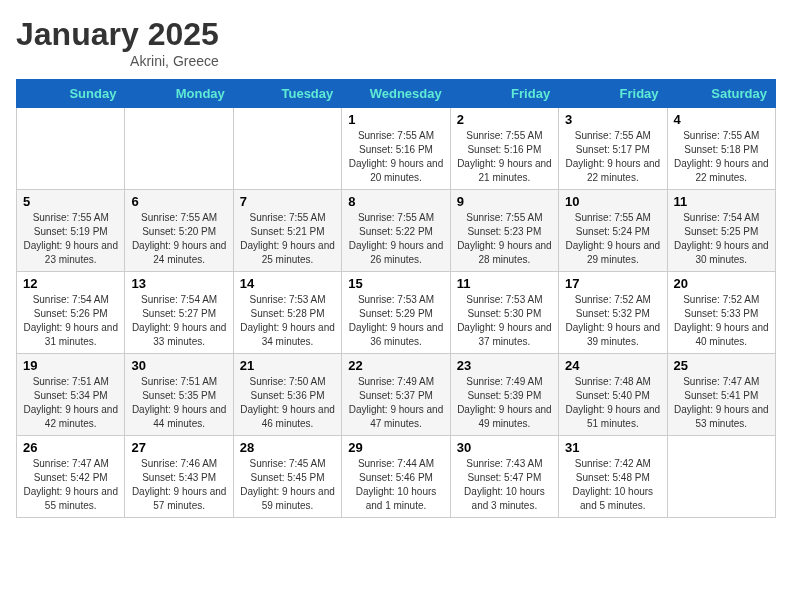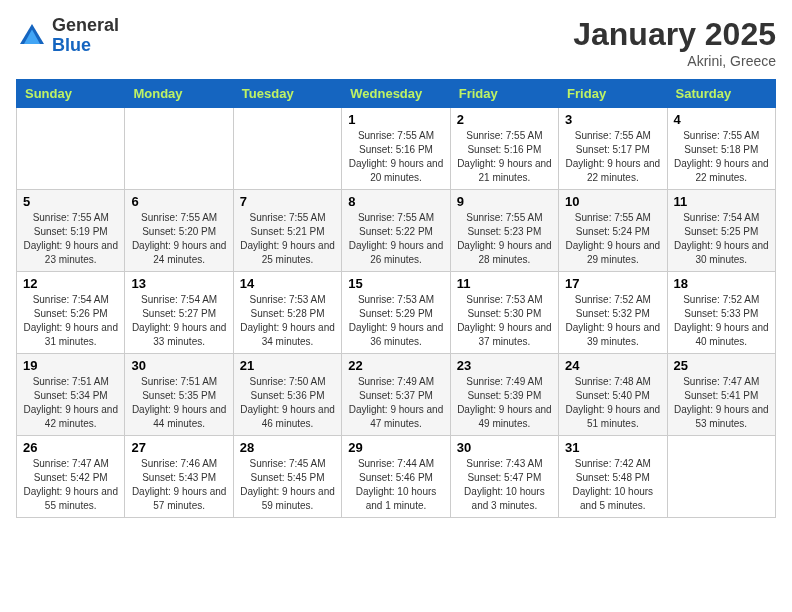--- a/index.html
+++ b/index.html
@@ -54,22 +54,22 @@
       color: #555;
       text-align: right;
     }
     .calendar {
       width: 100%;
       border-collapse: collapse;
       border: 1px solid #ccc;
     }
     .calendar th {
       background-color: #1565c0;
-      color: #bef264;
-      text-align: left;
+      color: #5eead4;
+      text-align: right;
       padding: 6px 8px;
       font-size: 13px;
       border: 1px solid #1565c0;
     }
     .calendar td {
       border: 1px solid #ccc;
       vertical-align: top;
       padding: 4px 6px;
       width: calc(100%/7);
       min-height: 80px;
@@ -96,30 +96,20 @@
       background-color: #ffffff;
     }
     .calendar thead tr th {
       background-color: #1565c0;
     }
   </style>
 </head>
 <body>
 
 <div class="header">
-  <div class="logo">
-    <svg class="logo-icon" viewBox="0 0 40 40" xmlns="http://www.w3.org/2000/svg">
-      <polygon points="20,5 35,30 5,30" fill="#1565c0"></polygon>
-      <polygon points="20,12 30,30 10,30" fill="#42a5f5"></polygon>
-    </svg>
-    <div class="logo-text">
-      <span class="logo-general">General</span>
-      <span class="logo-blue">Blue</span>
-    </div>
-  </div>
   <div class="title-block">
     <div class="month-title">January 2025</div>
     <div class="location">Akrini, Greece</div>
   </div>
 </div>
 
 <table class="calendar">
   <thead>
     <tr>
       <th>Sunday</th>
@@ -202,21 +192,21 @@
         </td>
         <td>
           <span class="day-number">11</span>
           <div class="day-info">Sunrise: 7:53 AM<br>Sunset: 5:30 PM<br>Daylight: 9 hours and 37 minutes.</div>
         </td>
         <td>
           <span class="day-number">17</span>
           <div class="day-info">Sunrise: 7:52 AM<br>Sunset: 5:32 PM<br>Daylight: 9 hours and 39 minutes.</div>
         </td>
         <td>
-          <span class="day-number">18</span>
+          <span class="day-number">20</span>
           <div class="day-info">Sunrise: 7:52 AM<br>Sunset: 5:33 PM<br>Daylight: 9 hours and 40 minutes.</div>
         </td>
       </tr>
       <tr>
         <td>
           <span class="day-number">19</span>
           <div class="day-info">Sunrise: 7:51 AM<br>Sunset: 5:34 PM<br>Daylight: 9 hours and 42 minutes.</div>
         </td>
         <td>
           <span class="day-number">30</span>

